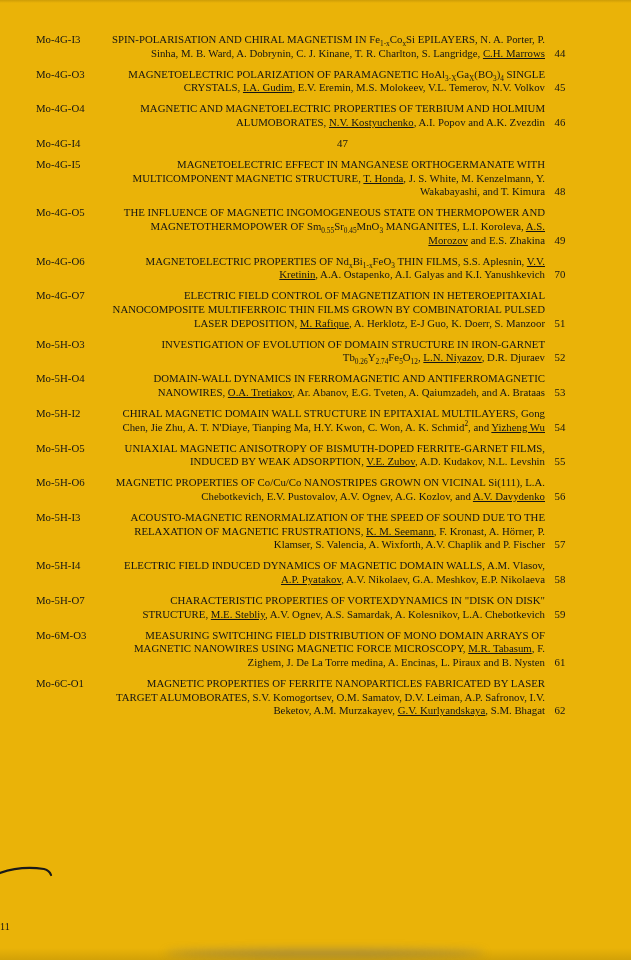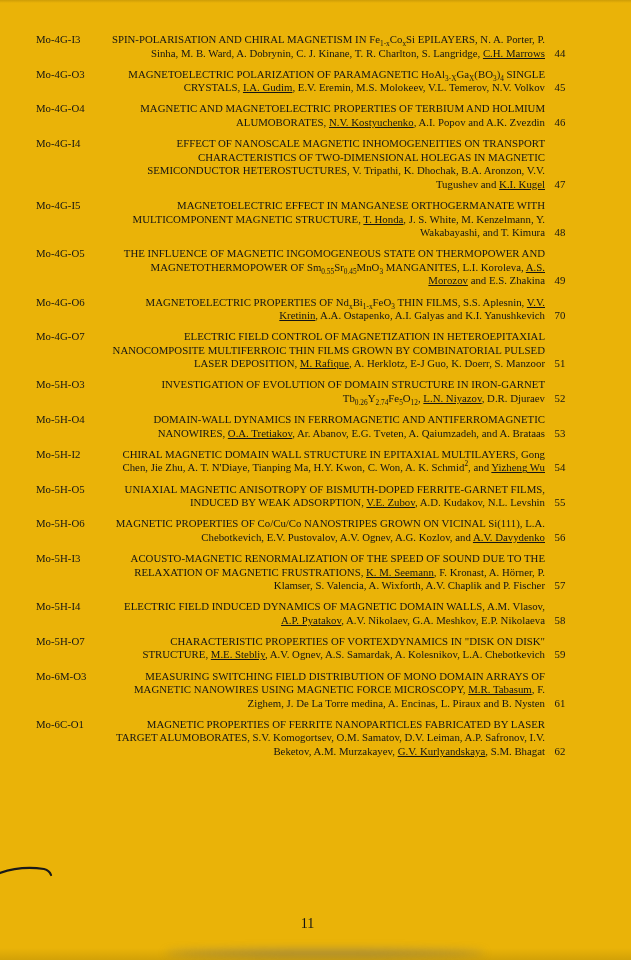--- a/index.html
+++ b/index.html
@@ -33,21 +33,21 @@
     font-size: 10.8px;
     line-height: 13.6px;
   }
   .entry-code { flex: 0 0 74px; }
   .entry-title { flex: 0 0 435px; text-align: right; }
   .entry-page { flex: 1 1 auto; text-align: center; align-self: flex-end; }
   sub, sup { font-size: 0.68em; line-height: 0; }
   .u { text-decoration: underline; text-underline-offset: 1px; }
   .footer-page-number {
     position: absolute; bottom: 28px; left: 0; right: 16px;
-    text-align: center; font-size: 14px;
+    text-align: left; font-size: 10px;
   }
   .scan-artifact { position: absolute; left: 0; top: 863px; }
 </style>
 </head>
 <body>
 
 <div class="page">
   <div class="edge-top"></div>
 
   <div class="content">
@@ -64,21 +64,20 @@
   </div>
 
   <div class="entry">
     <div class="entry-code">Mo-4G-O4</div>
     <div class="entry-title"><span>MAGNETIC AND MAGNETOELECTRIC PROPERTIES OF TERBIUM AND HOLMIUM ALUMOBORATES, </span><span class="u">N.V. Kostyuchenko</span><span>, A.I. Popov and A.K. Zvezdin</span></div>
     <div class="entry-page">46</div>
   </div>
 
   <div class="entry">
     <div class="entry-code">Mo-4G-I4</div>
-    <div class="entry-title"><span>EFFECT OF NANOSCALE MAGNETIC INHOMOGENEITIES ON TRANSPORT CHARACTERISTICS OF TWO-DIMENSIONAL HOLEGAS IN MAGNETIC SEMICONDUCTOR HETEROSTUCTURES, V. Tripathi, K. Dhochak, B.A. Aronzon, V.V. Tugushev and </span><span class="u">K.I. Kugel</span></div>
     <div class="entry-page">47</div>
   </div>
 
   <div class="entry">
     <div class="entry-code">Mo-4G-I5</div>
     <div class="entry-title"><span>MAGNETOELECTRIC EFFECT IN MANGANESE ORTHOGERMANATE WITH MULTICOMPONENT MAGNETIC STRUCTURE, </span><span class="u">T. Honda</span><span>, J. S. White, M. Kenzelmann, Y. Wakabayashi, and T. Kimura</span></div>
     <div class="entry-page">48</div>
   </div>
 
   <div class="entry">

